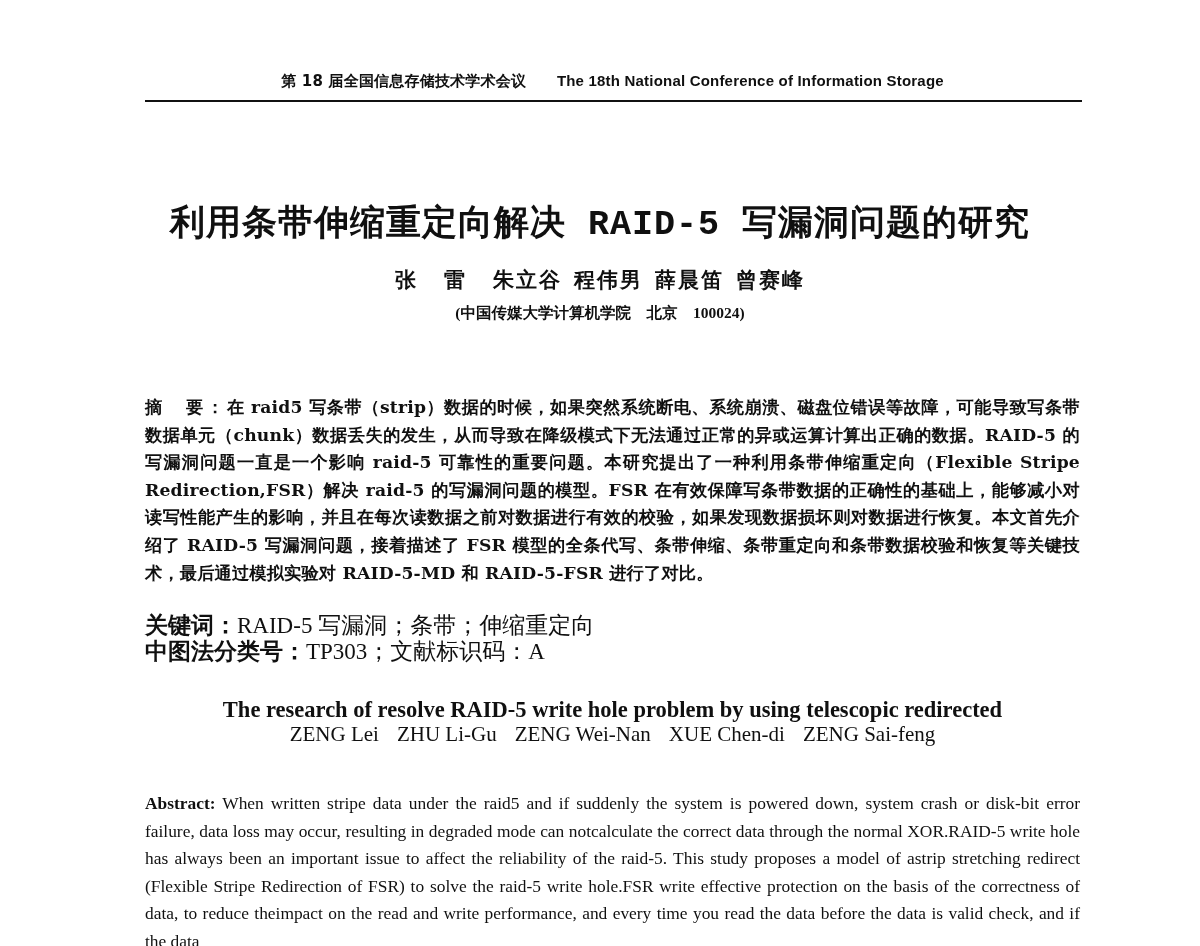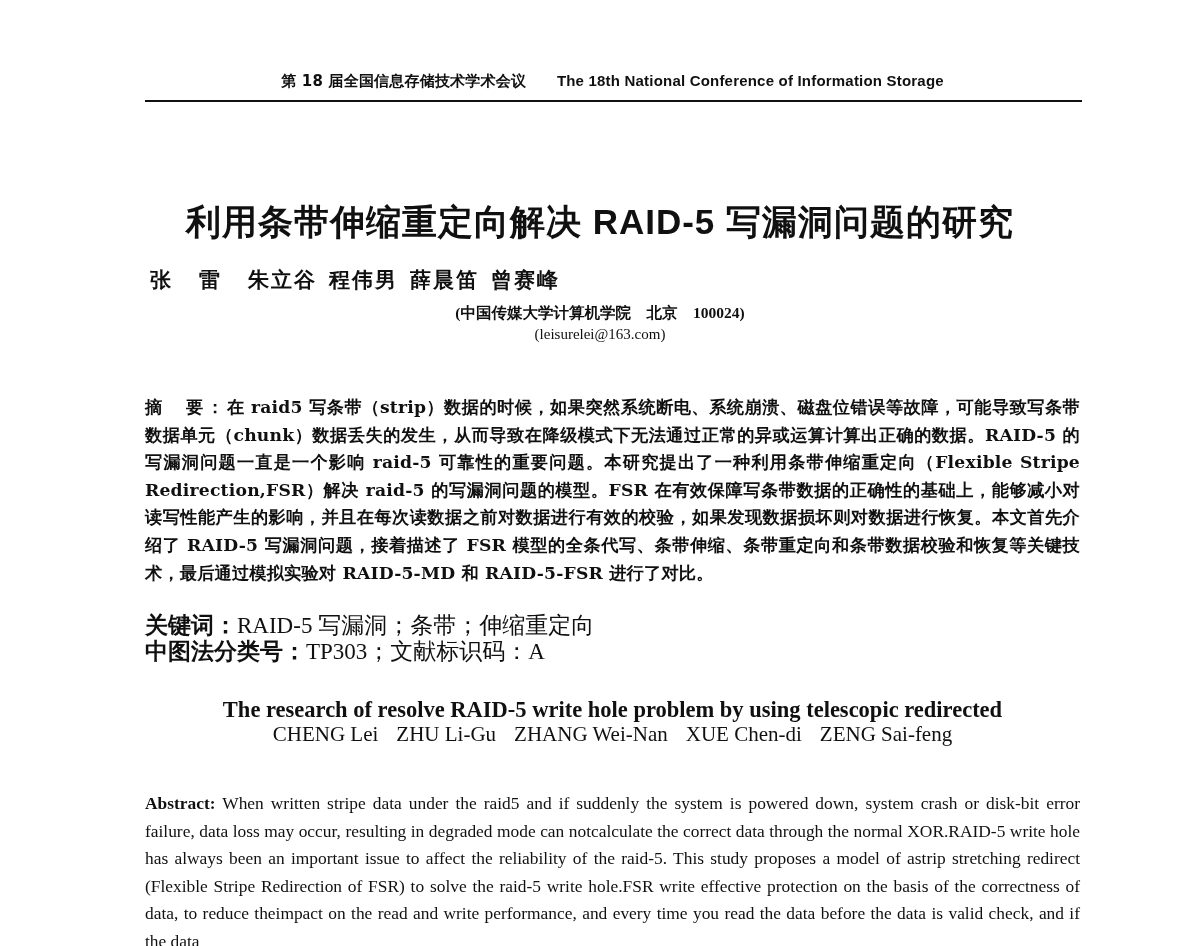--- a/index.html
+++ b/index.html
@@ -57,30 +57,30 @@
   
   .doc-title {
     position: absolute;
     left: 100px;
     top: 176px;
     width: 1000px;
     text-align: center;
     font-size: 35px;
     font-weight: bold;
     letter-spacing: 1px;
-    font-family: Liberation Sans, sans-serif;
+    font-family: Liberation Mono, monospace;
     white-space: nowrap;
   }
 
   .authors-cn {
     position: absolute;
     left: 150px;
     top: 266px;
     width: 900px;
-    text-align: left;
+    text-align: center;
     font-size: 21px;
     font-weight: bold;
     font-family: Liberation Sans, sans-serif;
     letter-spacing: 2px;
   }
   .authors-cn .gap { display: inline-block; width: 26px; }
   .authors-cn .gap-sm { display: inline-block; width: 12px; }
 
   .affil-cn {
     position: absolute;
@@ -199,36 +199,35 @@
     <span class="en">The 18th National Conference of Information Storage</span>
   </div>
   <div class="header-rule"></div>
 
   <h1 class="doc-title">利用条带伸缩重定向解决 RAID-5 写漏洞问题的研究</h1>
 
   <div class="authors-cn">
     <span>张</span><span class="gap"></span><span>雷</span><span class="gap"></span><span>朱立谷</span><span class="gap-sm"></span><span>程伟男</span><span class="gap-sm"></span><span>薛晨笛</span><span class="gap-sm"></span><span>曾赛峰</span>
   </div>
   <div class="affil-cn">(中国传媒大学计算机学院　北京　100024)</div>
-  <div class="email-cn">(leisurelei@163.com)</div>
 
   <div class="abs-cn">
     <span class="lead">摘　要：</span><span>在 raid5 写条带（strip）数据的时候，如果突然系统断电、系统崩溃、磁盘位错误等故障，可能导致写条带数据单元（chunk）数据丢失的发生，从而导致在降级模式下无法通过正常的异或运算计算出正确的数据。RAID-5 的写漏洞问题一直是一个影响 raid-5 可靠性的重要问题。本研究提出了一种利用条带伸缩重定向（Flexible Stripe Redirection,FSR）解决 raid-5 的写漏洞问题的模型。FSR 在有效保障写条带数据的正确性的基础上，能够减小对读写性能产生的影响，并且在每次读数据之前对数据进行有效的校验，如果发现数据损坏则对数据进行恢复。本文首先介绍了 RAID-5 写漏洞问题，接着描述了 FSR 模型的全条代写、条带伸缩、条带重定向和条带数据校验和恢复等关键技术，最后通过模拟实验对 RAID-5-MD 和 RAID-5-FSR 进行了对比。</span>
   </div>
 
   <div class="kw-line">
     <span class="lead">关键词：</span><span class="val">RAID-5 写漏洞；条带；伸缩重定向</span>
   </div>
   <div class="clc-line">
     <span class="lead">中图法分类号：</span><span class="val">TP303；文献标识码：A</span>
   </div>
 
   <h2 class="doc-title-en">The research of resolve RAID-5 write hole problem by using telescopic redirected</h2>
 
   <div class="authors-en">
-    <span>CHENG Lei</span><span class="gap"></span><span>ZHU Li-Gu</span><span class="gap"></span><span>ZHANG Wei-Nan</span><span class="gap"></span><span>XUE Chen-di</span><span class="gap"></span><span>ZENG Sai-feng</span>
+    <span>ZENG Lei</span><span class="gap"></span><span>ZHU Li-Gu</span><span class="gap"></span><span>ZENG Wei-Nan</span><span class="gap"></span><span>XUE Chen-di</span><span class="gap"></span><span>ZENG Sai-feng</span>
   </div>
 
   <div class="abs-en">
     <span class="lead">Abstract:</span><span> When written stripe data under the raid5 and if suddenly the system is powered down, system crash or disk-bit error failure, data loss may occur, resulting in degraded mode can notcalculate the correct data through the normal XOR.RAID-5 write hole has always been an important issue to affect the reliability of the raid-5. This study proposes a model of astrip stretching redirect (Flexible Stripe Redirection of FSR) to solve the raid-5 write hole.FSR write effective protection on the basis of the correctness of data, to reduce theimpact on the read and write performance, and every time you read the data before the data is valid check, and if the data</span>
   </div>
 
 </div>
 
 </body></html>

